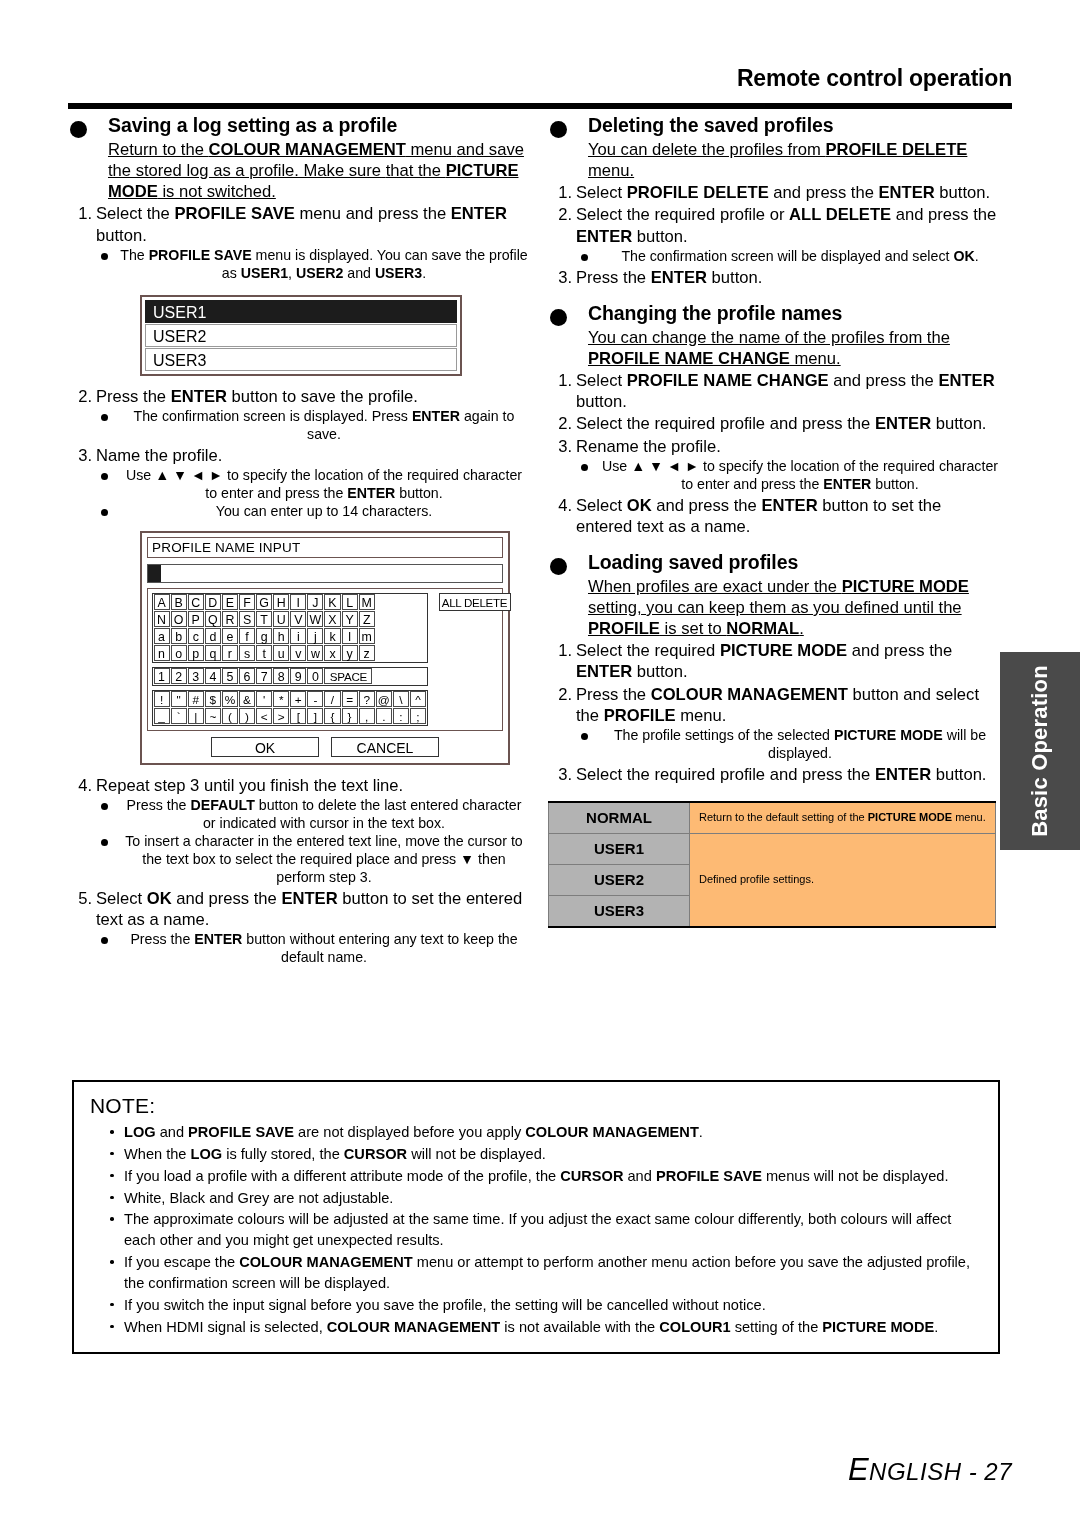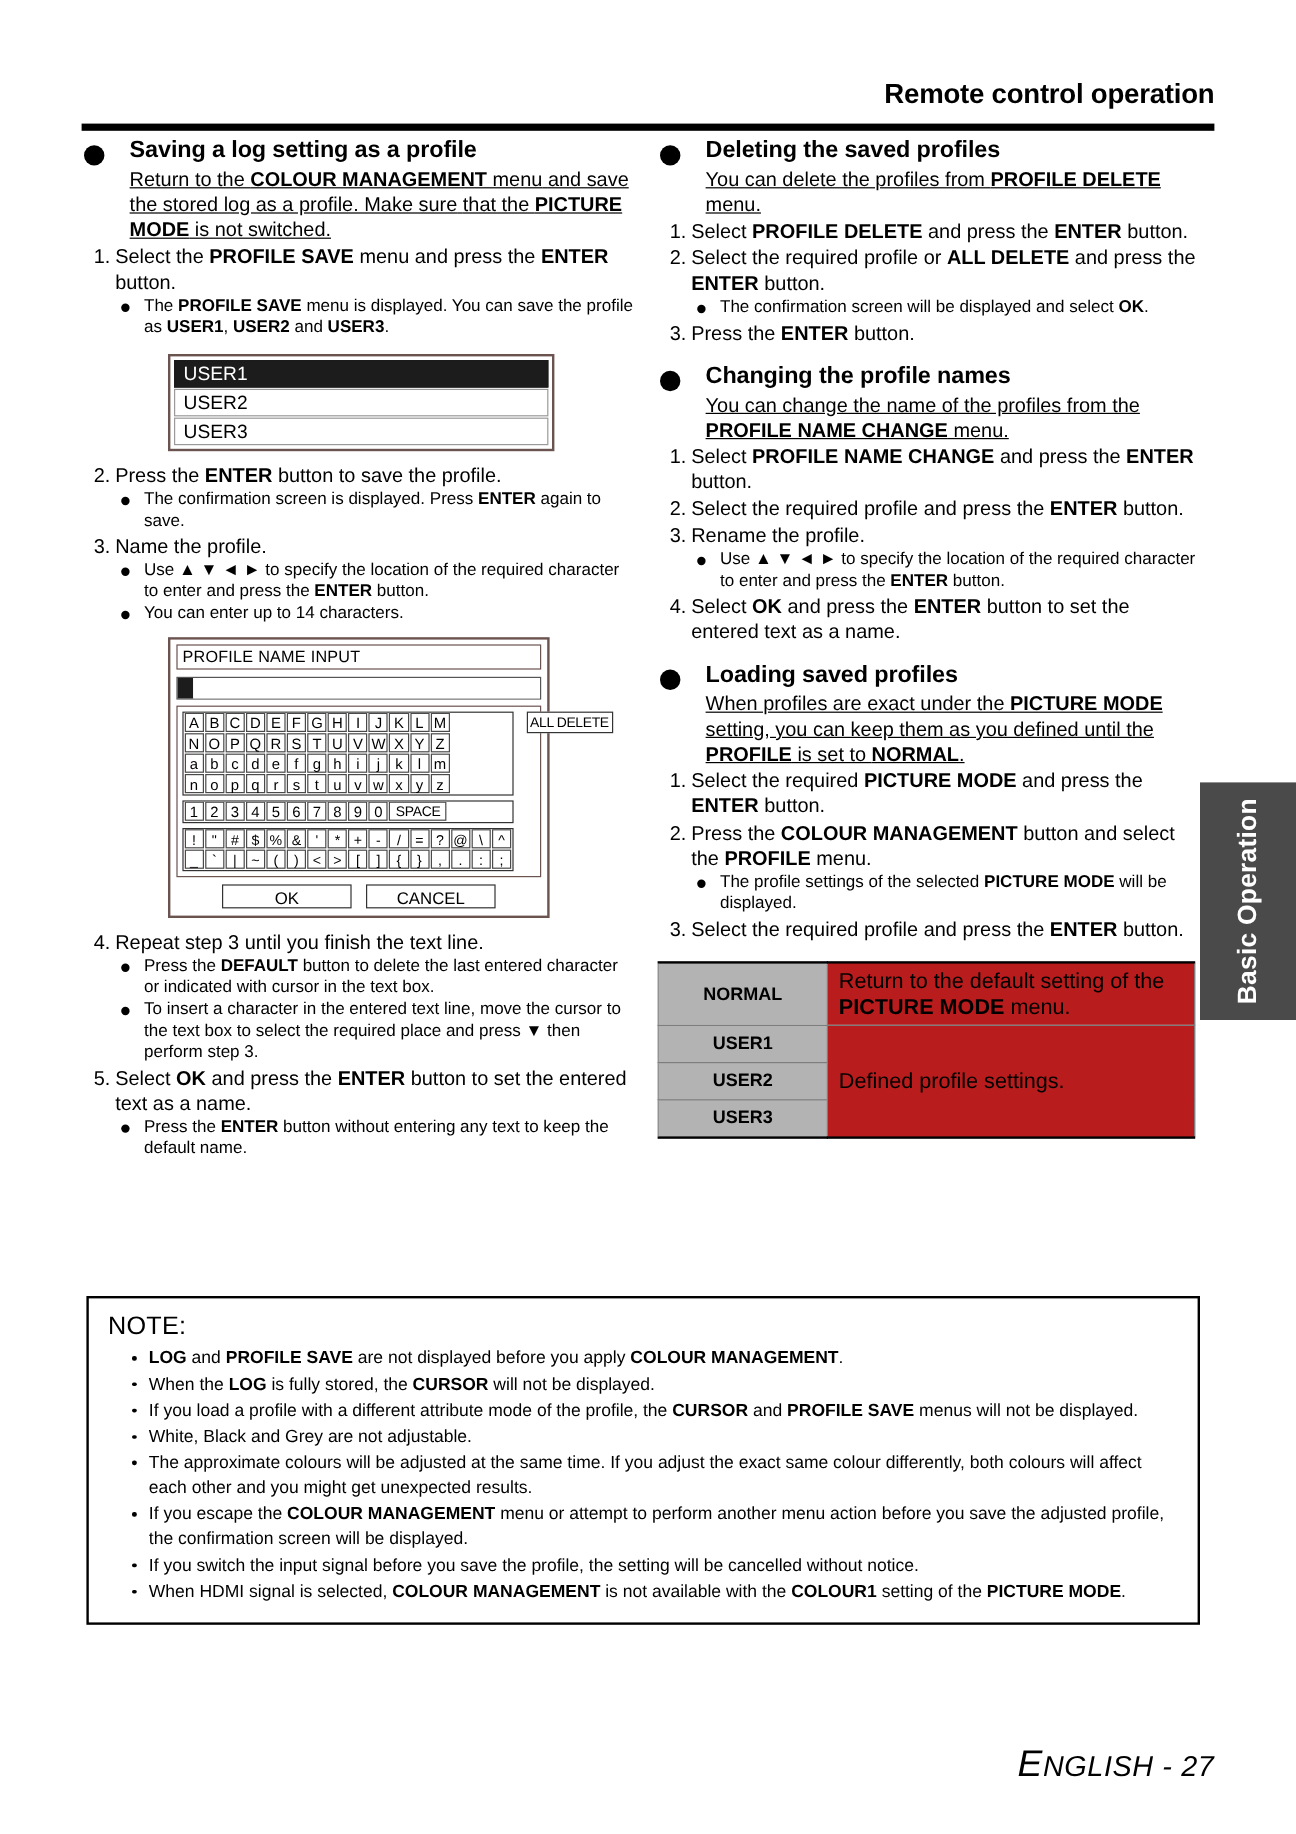--- a/index.html
+++ b/index.html
@@ -119,20 +119,21 @@
     list-style: none;
     margin: 1px 0 0 0;
     padding: 0;
   }
   ul.subs > li {
     position: relative;
     padding-left: 24px;
     font-size: 14.2px;
     line-height: 1.26;
     margin-top: 0.5px;
+    text-align: center;
   }
   ul.subs > li > .dot {
     position: absolute;
     left: 5px;
     top: 6px;
     width: 7px;
     height: 7px;
     border-radius: 50%;
     background: #000;
   }
@@ -161,21 +162,21 @@
   .user-menu .row.sel {
     background: #1c1c1c;
     color: #ffffff;
     border-color: #1c1c1c;
   }
   .user-menu .row:last-child { margin-bottom: 0; }
 
   
   .pni {
     margin: 10px 0 0 72px;
-    width: 318px;
+    width: 370px;
     border: 2px solid #6b5350;
     background: #fff;
     box-sizing: border-box;
     padding: 4px 5px 6px 5px;
   }
   .pni-title {
     font-size: 13.5px;
     line-height: 19px;
     padding: 0 0 0 4px;
     border: 1px solid #6b5350;
@@ -277,22 +278,22 @@
   }
   .pm-table td.key {
     width: 128px;
     background: #b3b3b3;
     text-align: center;
     font-weight: bold;
     font-size: 15px;
     height: 24px;
   }
   .pm-table td.val {
-    background: #b91c1c;
-    font-size: 18px;
+    background: #fdba74;
+    font-size: 11px;
     line-height: 1.25;
     padding-left: 9px;
   }
 
   
   .side-tab {
     position: absolute;
     left: 1000px;
     top: 652px;
     width: 80px;

